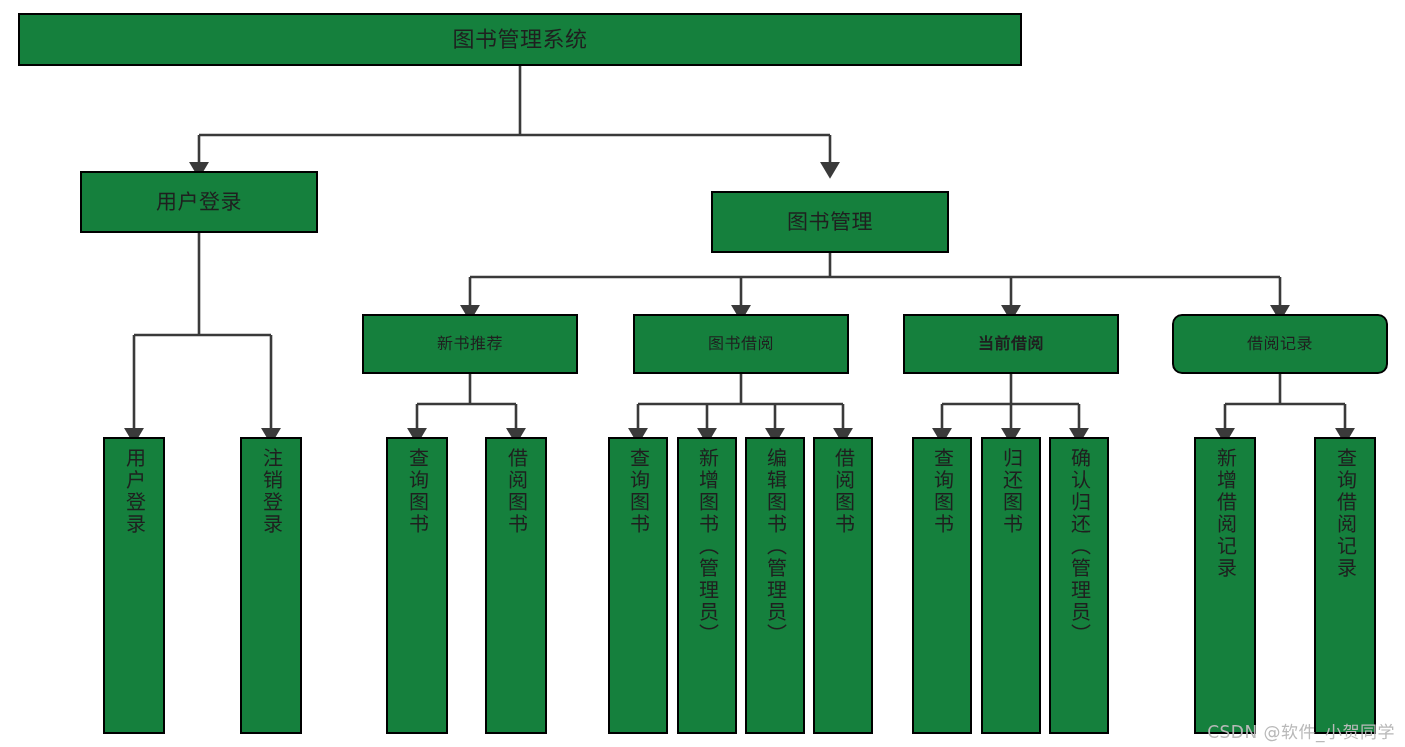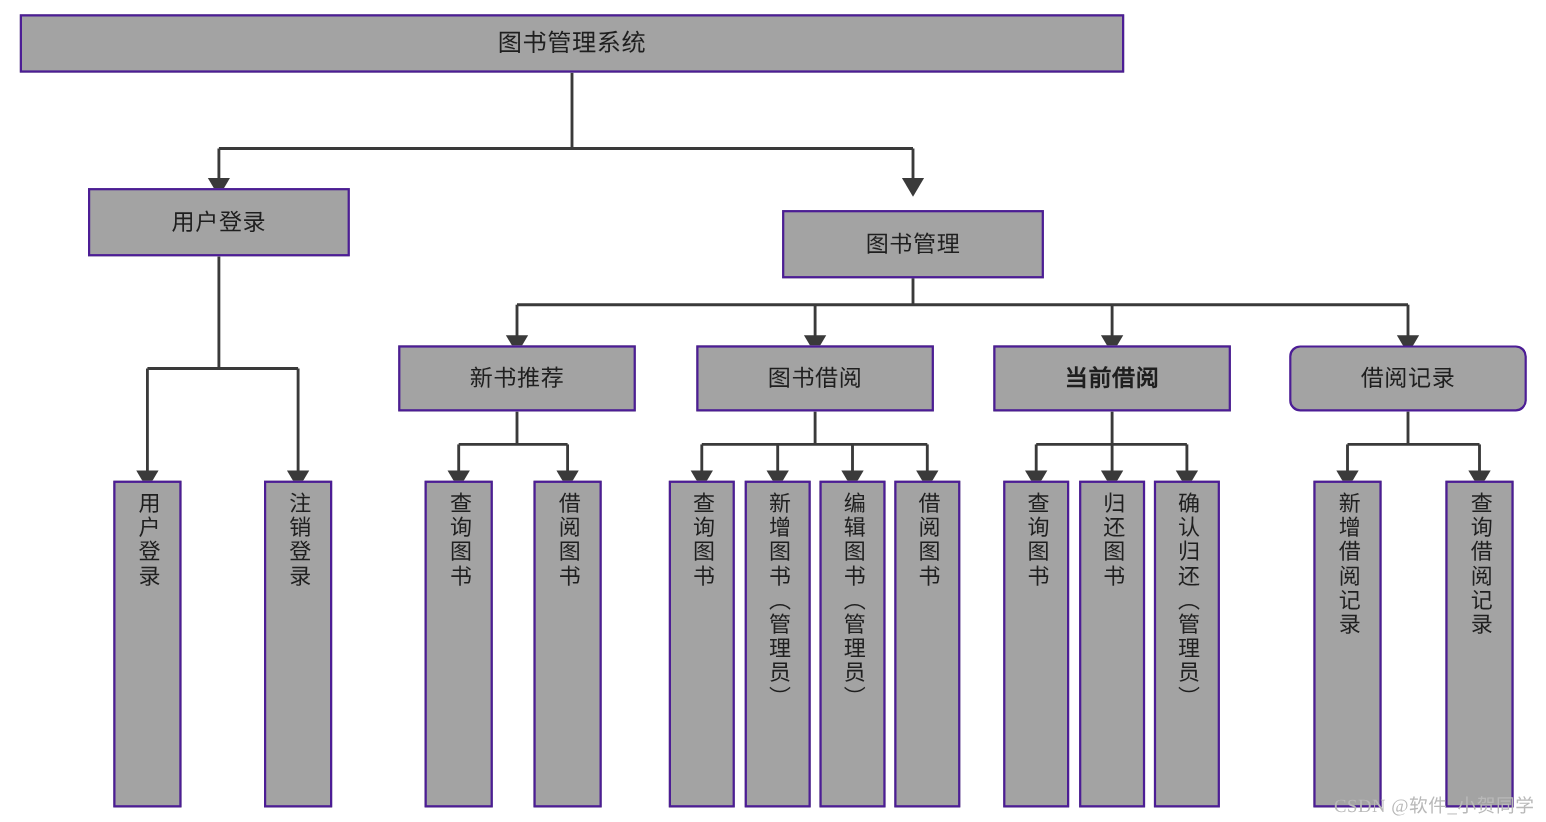--- a/index.html
+++ b/index.html
@@ -22,41 +22,41 @@
   #diagram-svg {
     position: absolute;
     left: 0;
     top: 0;
     width: 1405px;
     height: 747px;
   }
   .node {
     position: absolute;
     box-sizing: border-box;
-    background: #a3a3a3;
-    border: 2px solid #4c1d95;
+    background: #15803d;
+    border: 2px solid #000000;
     display: flex;
     align-items: center;
     justify-content: center;
     text-align: right;
     color: #1f1f1f;
   }
   .node .label {
     display: block;
     line-height: 1.18;
     letter-spacing: 0.5px;
   }
   .node.root {
     font-size: 22px;
   }
   .node.level2 {
     font-size: 21px;
   }
   .node.level3 {
-    font-size: 21px;
+    font-size: 16px;
   }
   
   .node.leaf {
     font-size: 20px;
     padding: 8px 2px;
     align-items: flex-start;
     justify-content: center;
   }
   .node.leaf .label {
     writing-mode: vertical-rl;
@@ -67,21 +67,20 @@
   }
   #watermark {
     position: absolute;
     right: 10px;
     bottom: 4px;
     font-size: 17px;
     color: #b9b9b9;
     letter-spacing: 0.5px;
     white-space: nowrap;
     pointer-events: none;
-    font-family: Liberation Serif, serif;
   }
 </style>
 </head>
 <body>
 
 <div id="diagram-root">
 
   <svg id="diagram-svg" viewBox="0 0 1405 747" xmlns="http://www.w3.org/2000/svg" aria-hidden="true">
     <defs>
       <marker id="arrowhead" markerWidth="10" markerHeight="10" refX="3.2" refY="5" orient="auto" markerUnits="strokeWidth">

